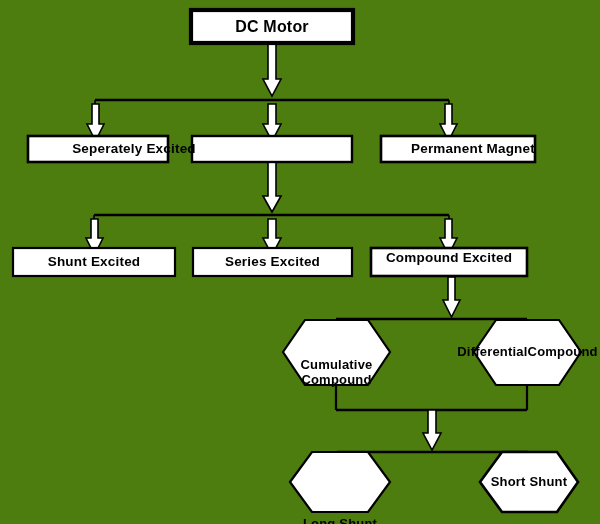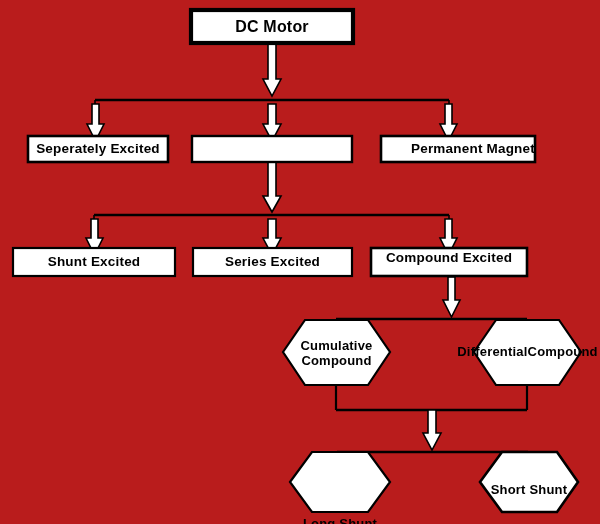--- a/index.html
+++ b/index.html
@@ -7,21 +7,21 @@
     padding: 0;
     background: #ffffff;
   }
   body {
     font-family: "Liberation Sans", sans-serif;
   }
   #stage {
     position: relative;
     width: 600px;
     height: 524px;
-    background: #b91c1c;
+    background: #4d7c0f;
     overflow: hidden;
   }
   #stage svg.layer {
     position: absolute;
     left: 0;
     top: 0;
     width: 600px;
     height: 524px;
   }
   .node-label {
@@ -100,38 +100,38 @@
       <polygon points="283,352 305,320 368,320 390,352 368,385 305,385" stroke-width="2.2"></polygon>
       <polygon points="474,352 496,320 559,320 581,352 559,385 496,385" stroke-width="2.2"></polygon>
 
       <polygon points="290,482 312,452 368,452 390,482 368,512 312,512" stroke-width="2.2"></polygon>
       <polygon points="480,482 502,452 557,452 578,482 557,512 502,512" stroke-width="2.6"></polygon>
     </g>
   </svg>
 
   <div class="node-label lbl-box" style="left:191px; top:10px; width:162px; height:33px; font-size:16px;">DC Motor</div>
 
-  <div class="node-label lbl-box" style="left:28px; top:136px; width:140px; height:26px;">Seperately Excited</div>
+  <div class="node-label lbl-box" style="left:28px; top:136px; width:140px; height:26px;padding-left:36px;">Seperately Excited</div>
 
 
   <div class="node-label lbl-box" style="left:381px; top:136px; width:184px; height:26px;text-align:right;">Permanent  Magnet</div>
 
   <div class="node-label lbl-box" style="left:193px; top:248px; width:159px; height:28px;">Series  Excited</div>
 
   <div class="node-label lbl-box" style="left:13px; top:248px; width:162px; height:28px;">Shunt  Excited</div>
 
   <div class="node-label lbl-box" style="left:371px; top:248px; width:156px; height:20px;">Compound  Excited</div>
 
-  <div class="node-label lbl-hex" style="left:283px; top:321px; width:107px; height:65px; flex-direction:column;">
+  <div class="node-label lbl-hex" style="left:283px; top:340px; width:107px; height:65px; flex-direction:column;">
     <span>Cumulative</span>
     <span>Compound</span>
   </div>
 
   <div class="node-label lbl-hex" style="left:474px; top:320px; width:107px; height:65px; flex-direction:row;">
     <span>Differential</span>
     <span>Compound</span>
   </div>
 
   <div class="node-label lbl-hex2" style="left:290px; top:452px; width:100px; height:60px;margin-top:42px;">Long Shunt</div>
 
-  <div class="node-label lbl-hex2" style="left:480px; top:452px; width:98px; height:60px;margin-top:8px;">Short Shunt</div>
+  <div class="node-label lbl-hex2" style="left:480px; top:452px; width:98px; height:60px;">Short Shunt</div>
 
 </div>
 
 </body></html>

